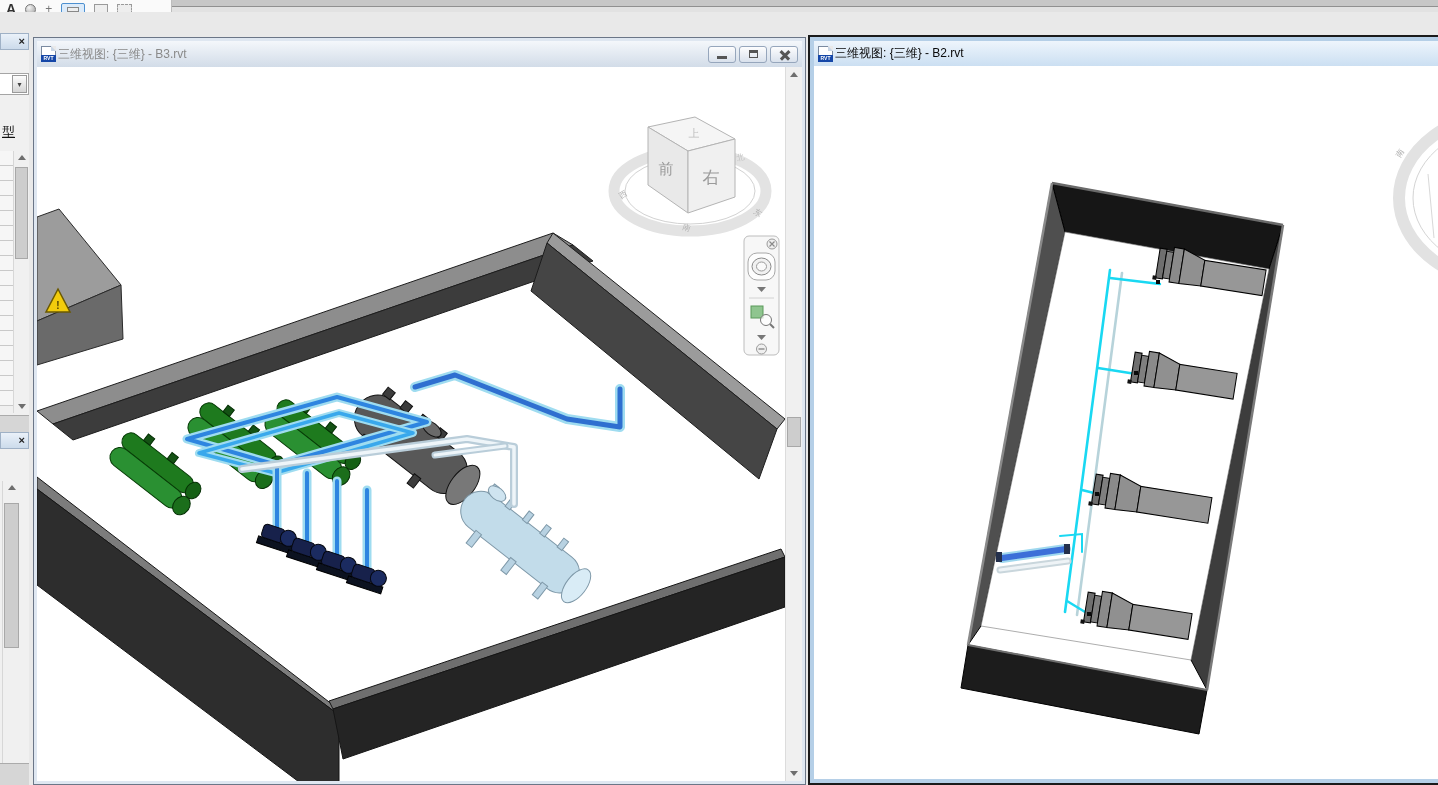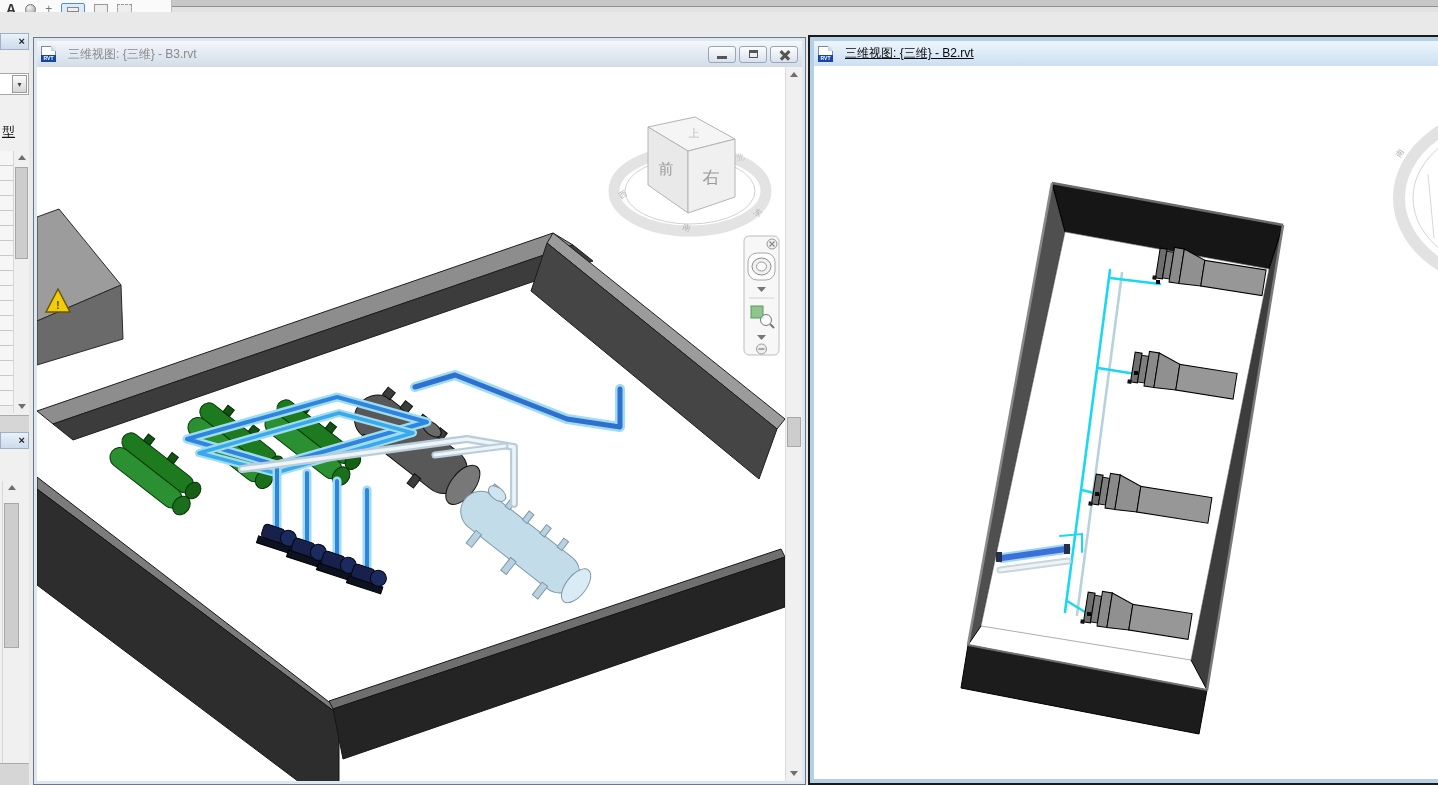--- a/index.html
+++ b/index.html
@@ -41,26 +41,26 @@
   .tri-dn{width:0;height:0;border-left:4px solid transparent;border-right:4px solid transparent;border-top:5px solid #6e6e6e;}
   .thumb{position:absolute;left:1px;right:1px;background:#cdcdcd;border:1px solid #a8a8a8;}
   .dock-foot{position:absolute;left:0;width:29px;background:#d6d6d6;border-top:1px solid #ababab;}
 
   
   .win{position:absolute;display:flex;flex-direction:column;}
   .win-left{left:33px;top:37px;width:773px;height:748px;border:1px solid #6b7687;
             background:#dfe7f1;padding:3px;}
   .win-right{left:808px;top:35px;width:700px;height:750px;border:2px solid #1a1a1a;border-right:none;
              background:#b5cfe7;padding:4px;}
-  .titlebar{display:flex;align-items:center;gap:12px;padding:0 4px;flex:0 0 26px;}
+  .titlebar{display:flex;align-items:center;gap:2px;padding:0 4px;flex:0 0 26px;}
   .win-left  .titlebar{background:linear-gradient(#f4f7fb,#d2dce8);}
   .win-right .titlebar{flex-basis:25px;background:linear-gradient(#eef5fc,#cbdff2);}
   .title-text{font-size:12px;}
   .win-left  .title-text{color:#8a8a8a;}
-  .win-right .title-text{color:#0a0a0a;text-decoration:underline;}
+  .win-right .title-text{color:#0a0a0a;}
   .rvt-ico{position:relative;width:15px;height:16px;background:#fff;border:1px solid #7a8aa0;flex:0 0 15px;}
   .rvt-ico .fold{position:absolute;right:-1px;top:-1px;width:0;height:0;
                  border-left:5px solid #c9d6e6;border-top:5px solid #e9e9e9;}
   .rvt-ico .band{position:absolute;left:-1px;right:-1px;bottom:-1px;height:7px;background:#1547a8;
                  color:#fff;font-size:5px;font-weight:bold;text-align:center;line-height:7px;letter-spacing:0;}
   .caption-btns{margin-left:auto;display:flex;gap:3px;}
   .cbtn{width:28px;height:17px;border:1px solid #96a6bc;border-radius:3px;
         background:linear-gradient(#fdfdfe,#d9e1ec);display:flex;align-items:center;justify-content:center;position:relative;}
   .g-min{width:10px;height:3px;background:#555;margin-top:7px;}
   .g-res{width:9px;height:8px;border:1px solid #555;border-top:3px solid #555;background:#fff0;}

